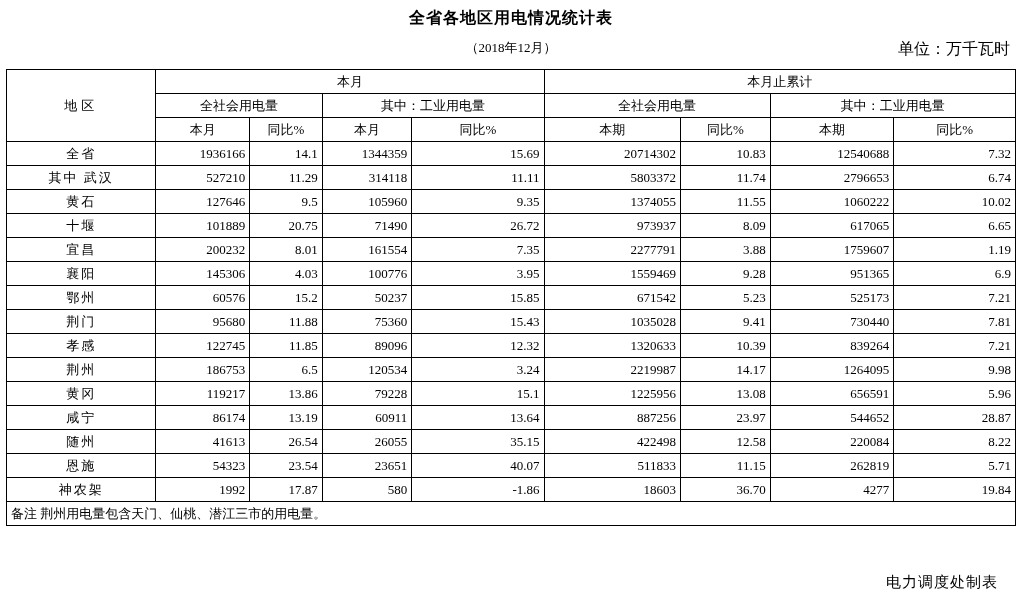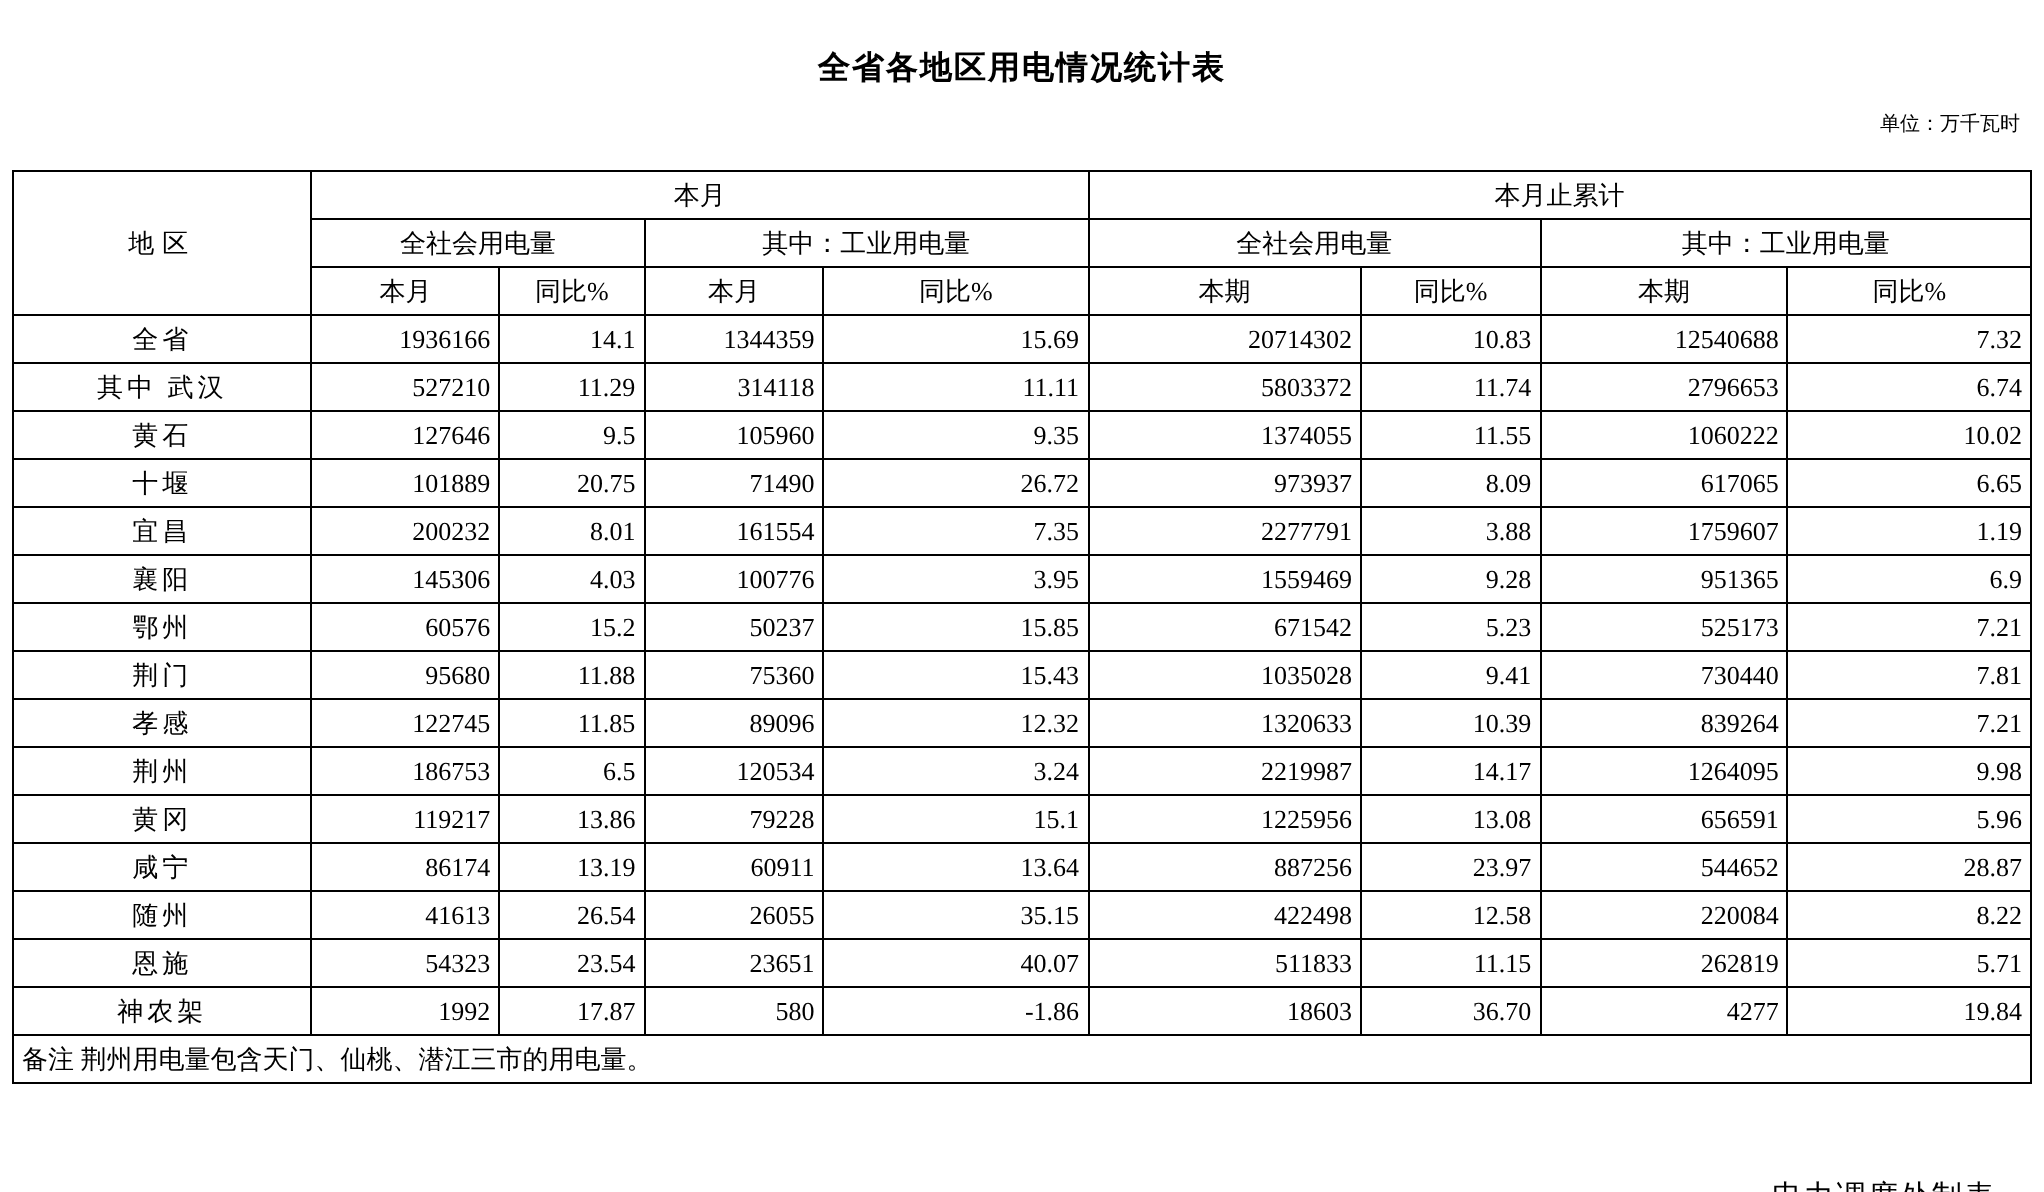--- a/index.html
+++ b/index.html
@@ -19,40 +19,40 @@
     width: 1022px;
     height: 596px;
     position: relative;
     box-sizing: border-box;
   }
   .doc-title {
     text-align: center;
     font-size: 16px;
     font-weight: bold;
     letter-spacing: 1px;
-    margin-top: 24px;
+    margin-top: 8px;
     margin-bottom: 2px;
     font-family: "Liberation Serif", "DejaVu Serif", serif;
   }
   .subline {
     position: relative;
     height: 26px;
     margin-top: 10px;
   }
   .period {
     position: absolute;
     left: 0; right: 0;
     text-align: center;
     font-size: 13px;
   }
   .unit {
     position: absolute;
     right: 12px;
     top: 0;
-    font-size: 10px;
+    font-size: 16px;
   }
   table.main {
     border-collapse: collapse;
     width: 1010px;
     margin: 4px 6px 0 6px;
     table-layout: fixed;
   }
   table.main th, table.main td {
     border: 1px solid #000000;
     font-size: 13px;
@@ -108,20 +108,21 @@
   col.c8 { width: 114px; }
 </style>
 </head>
 <body>
 
 <div class="page">
 
   <div class="doc-title">全省各地区用电情况统计表</div>
 
   <div class="subline">
+    <div class="period">（2018年12月）</div>
     <div class="unit">单位：万千瓦时</div>
   </div>
 
   <table class="main">
     <colgroup>
       <col class="c0">
         <col class="c1">
         <col class="c2">
         <col class="c3">
         <col class="c4">

